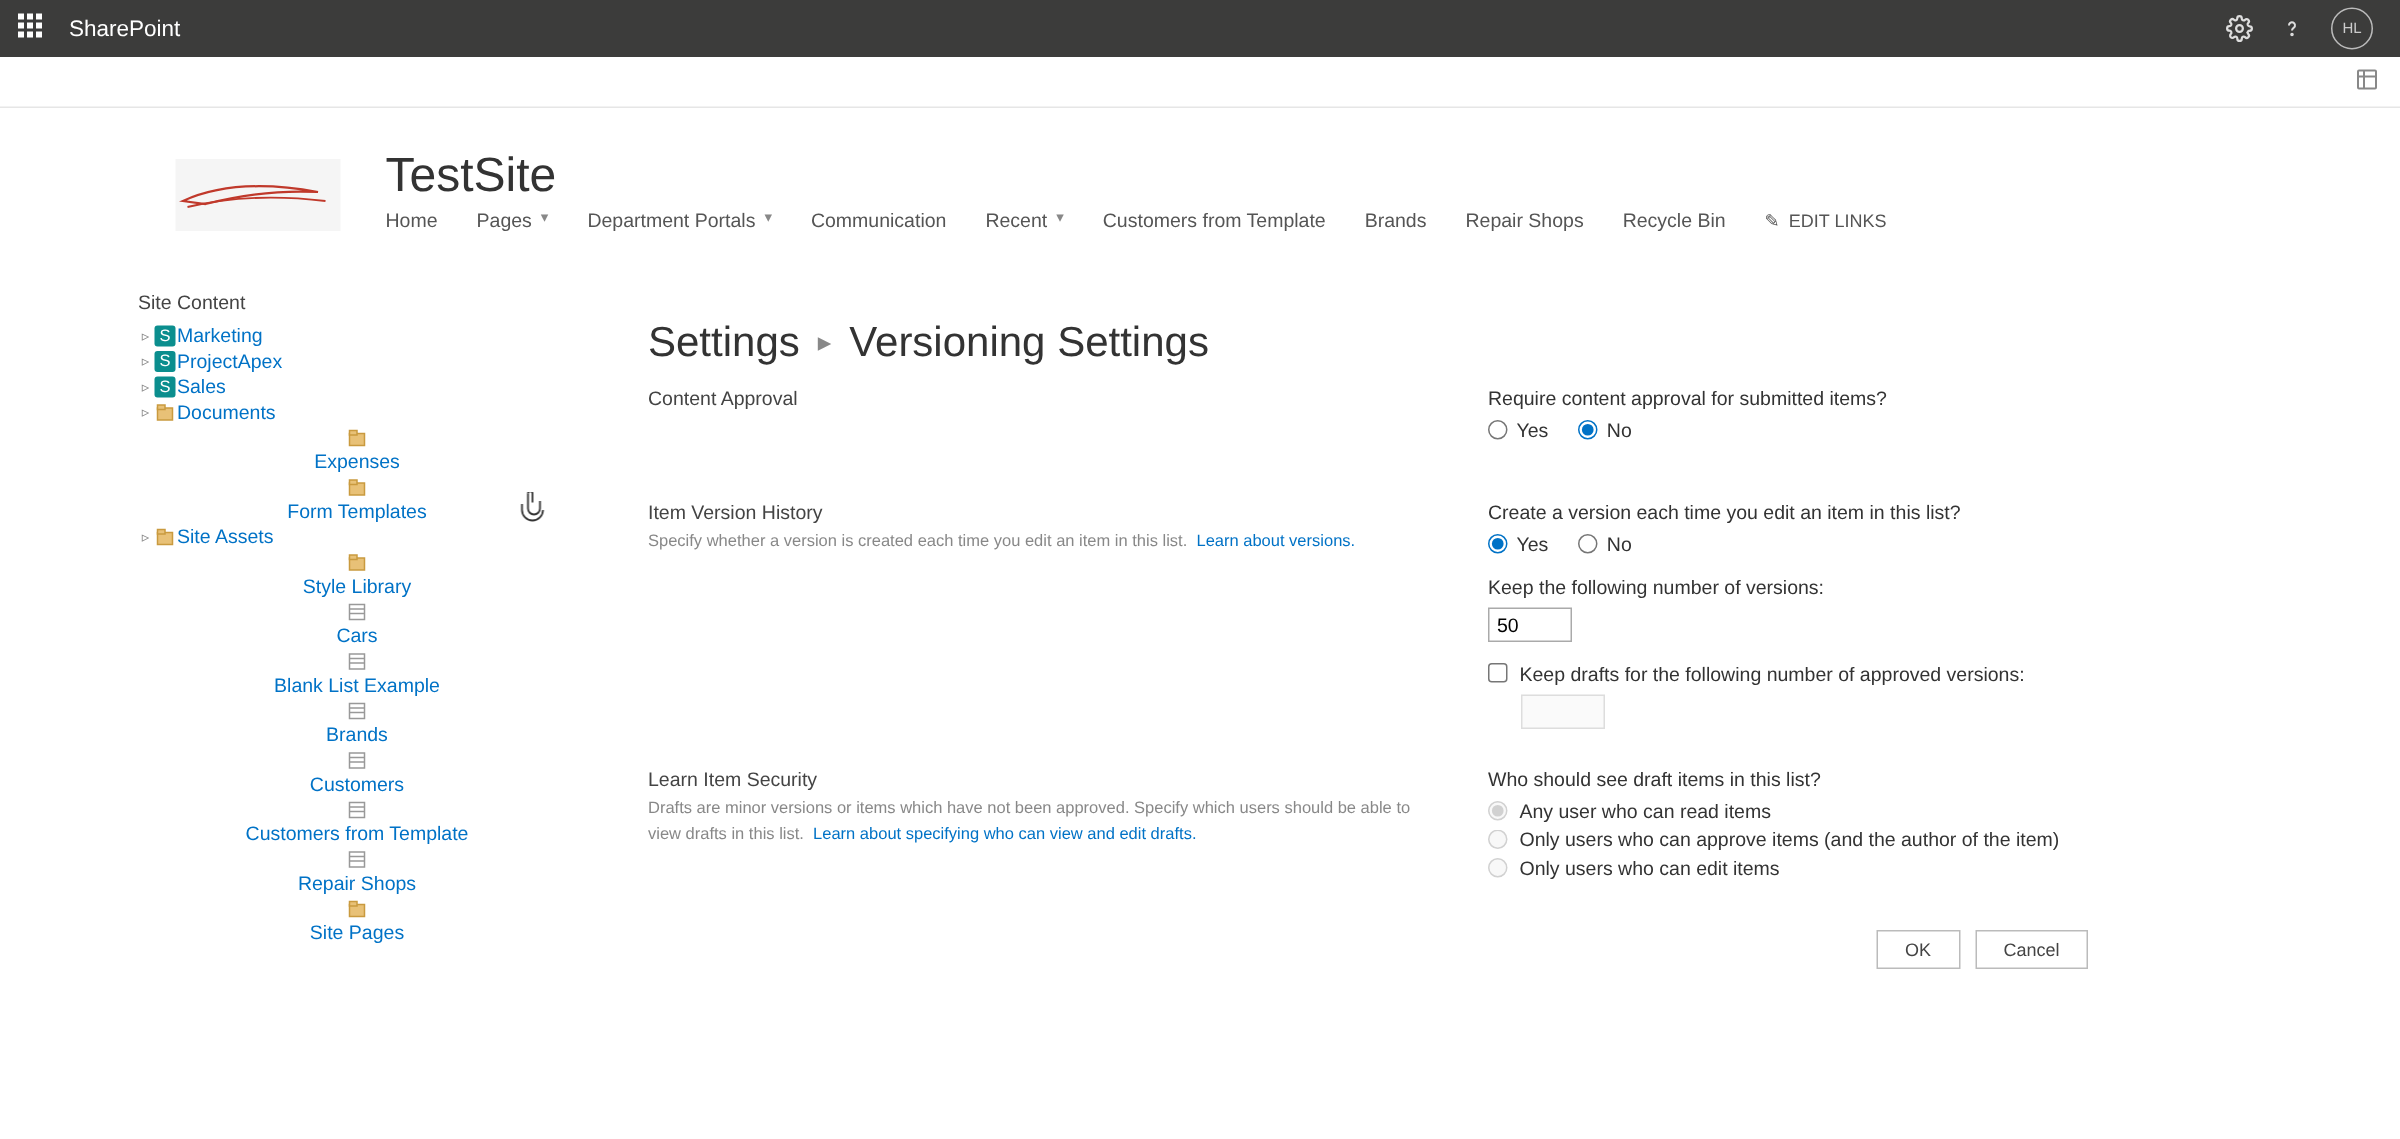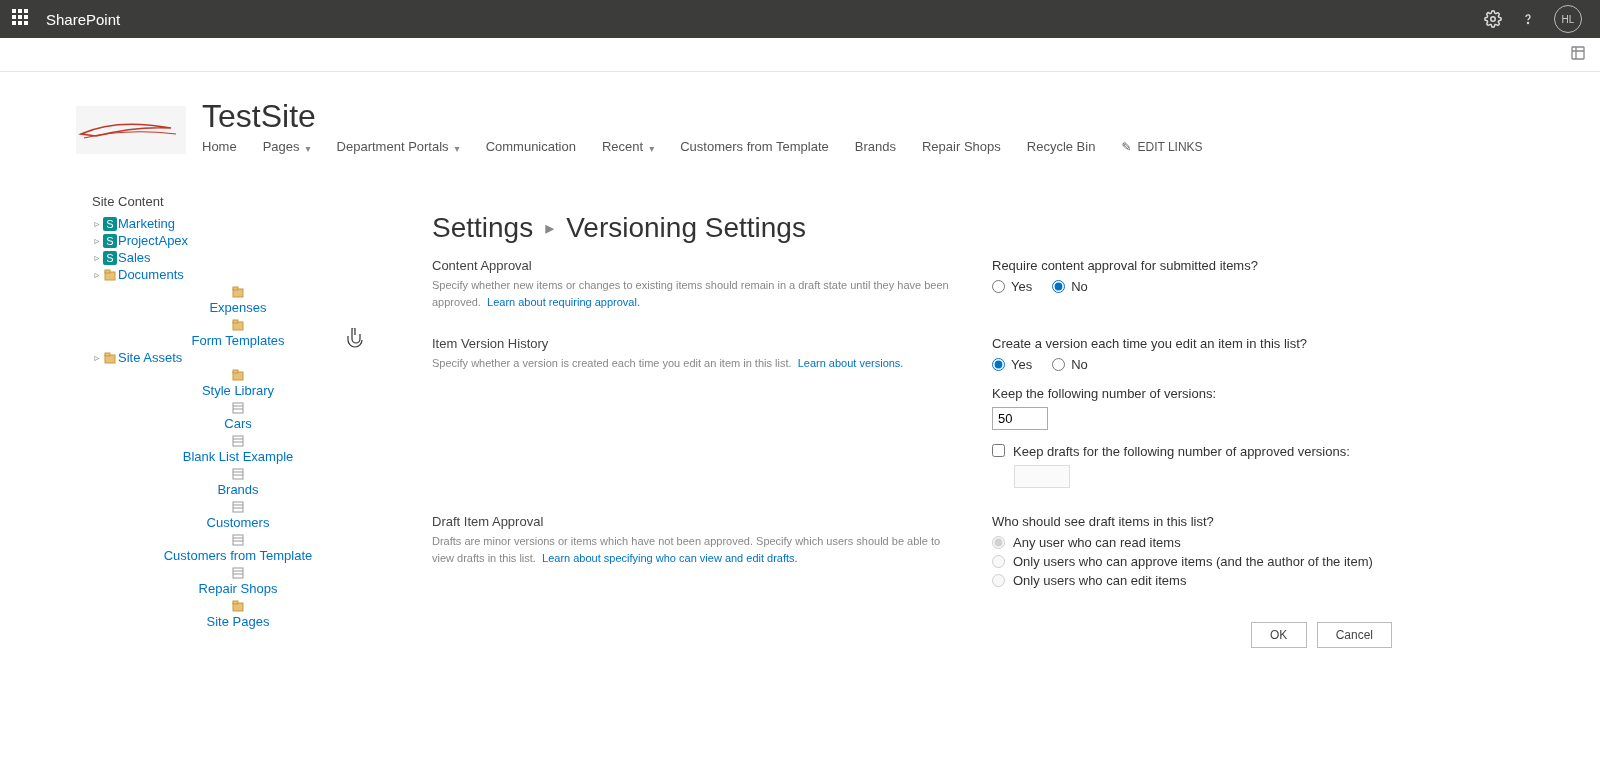--- a/index.html
+++ b/index.html
@@ -38,35 +38,36 @@
     height: 34px; border-bottom: 1px solid #e6e6e6;
     display:flex; align-items:center; padding-right: 14px;
     background:#fff;
   }
   .ribbon-strip .focus-icon { margin-left:auto; color:#777; cursor:pointer; }
 
   
   .site-header {
     display:flex; align-items:flex-end;
     padding: 26px 20px 0 76px;
-    gap: 16px;
+    gap: 30px;
+    margin-left: 41px;
   }
   .site-logo {
     width: 110px; height: 48px; background:#f5f5f5;
     display:flex; align-items:center; justify-content:center;
     position:relative; overflow:hidden;
   }
   .site-logo svg { width: 100%; height: 100%; }
   .site-title-nav { display:flex; flex-direction:column; }
   .site-title {
     font-size: 32px; font-weight: 300; color:#333;
     margin-bottom: 4px;
   }
   .top-nav { display:flex; align-items:center; gap: 26px; font-size: 13px; color:#555; }
-  .top-nav .nav-item { cursor:pointer; display:flex; align-items:flex-end; gap:6px; }
+  .top-nav .nav-item { cursor:pointer; display:flex; align-items:flex-start; gap:6px; }
   .top-nav .nav-item .caret { font-size:10px; color:#888; }
   .edit-links { display:flex; align-items:center; gap:6px; color:#555; cursor:pointer; font-size:12px; }
   .edit-links .pencil { font-size:12px; }
 
   
   .main {
     display:flex; padding: 40px 60px 40px 92px; gap: 60px;
   }
   .sidebar { width: 280px; flex-shrink:0; }
   .sidebar-title { font-size: 13px; color:#444; margin-bottom:6px; }
@@ -373,24 +374,20 @@
   <div class="content">
     <div class="breadcrumb">
       <span class="crumb-link">Settings</span>
       <span class="sep">▸</span>
       <span>Versioning Settings</span>
     </div>
 
     <div class="section">
       <div class="section-left">
         <div class="section-title">Content Approval</div>
-        <div class="section-desc">
-          <span>Specify whether new items or changes to existing items should remain in a draft state until they have been approved.</span>
-          &nbsp;<a href="#">Learn about requiring approval.</a>
-        </div>
       </div>
       <div class="section-right">
         <div class="form-q">Require content approval for submitted items?</div>
         <div class="radio-row">
           <label>
             <input type="radio" name="ca" style="">
             <span>Yes</span>
           </label>
           <label>
             <input type="radio" name="ca" checked="" style="">
@@ -426,21 +423,21 @@
         <div class="check-row">
           <input type="checkbox" style="">
           <span>Keep drafts for the following number of approved versions:</span>
         </div>
         <input type="text" class="faded-input" disabled="" value="" style="">
       </div>
     </div>
 
     <div class="section">
       <div class="section-left">
-        <div class="section-title">Draft Item Approval</div>
+        <div class="section-title">Learn Item Security</div>
         <div class="section-desc">
           <span>Drafts are minor versions or items which have not been approved. Specify which users should be able to view drafts in this list.</span>
           &nbsp;<a href="#">Learn about specifying who can view and edit drafts.</a>
         </div>
       </div>
       <div class="section-right">
         <div class="form-q">Who should see draft items in this list?</div>
         <div class="radio-col">
           <label>
             <input type="radio" name="ds" checked="" disabled="" style="">

